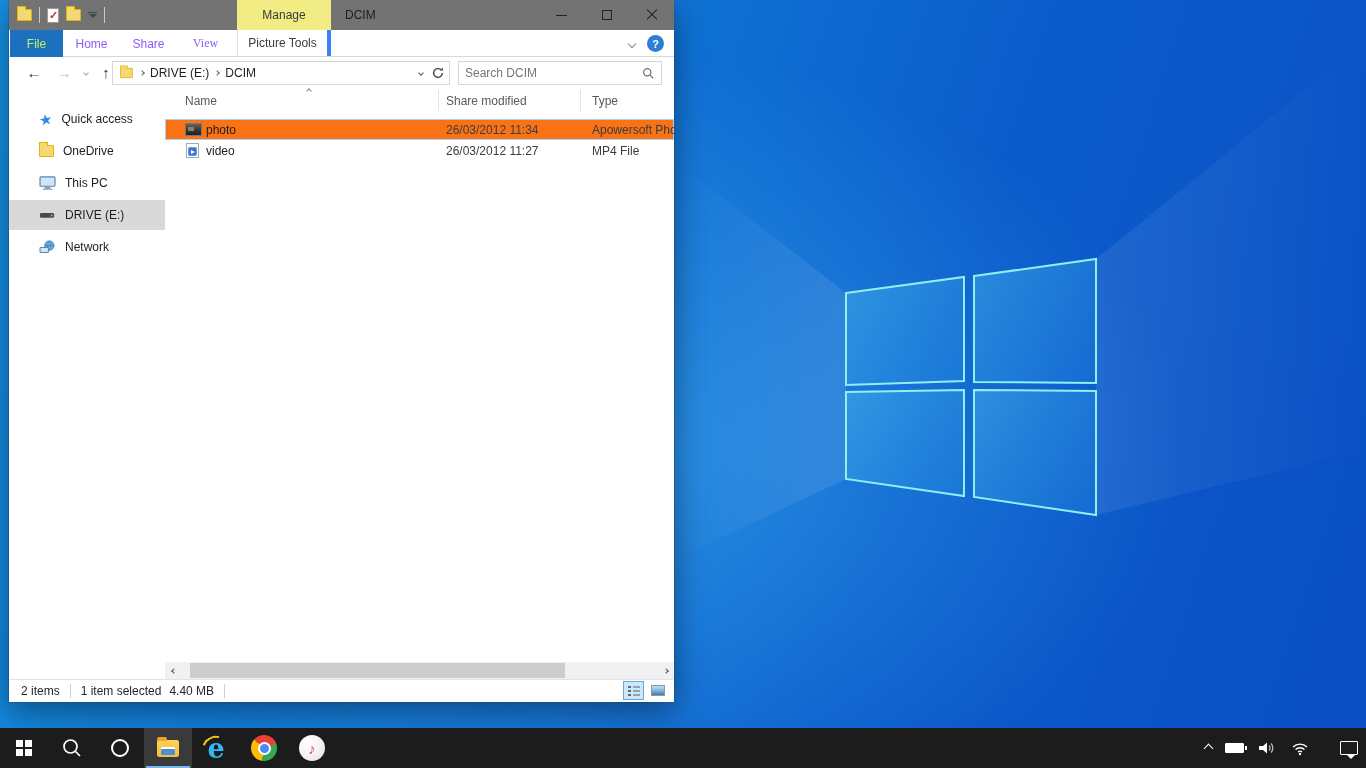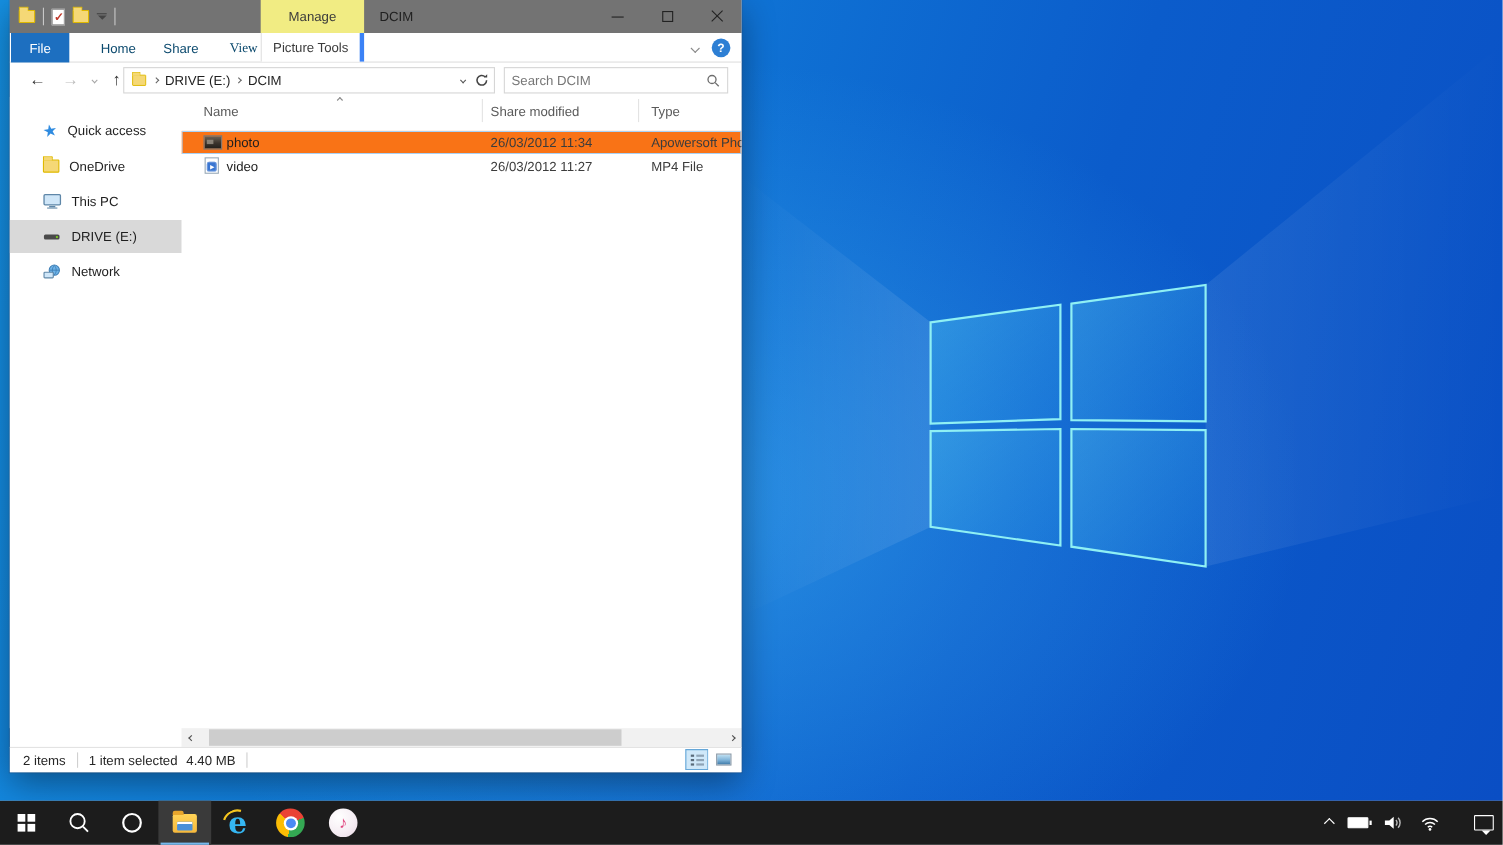--- a/index.html
+++ b/index.html
@@ -37,23 +37,23 @@
   .caption-btns { position:absolute; right:0; top:0; height:30px; display:flex; }
   .cap-btn { width:45px; height:30px; display:flex; align-items:center; justify-content:center; color:#222; }
   .glyph-min { width:11px; height:1px; background:#222; }
   .glyph-max { width:10px; height:10px; border:1px solid #222; }
   .glyph-close { position:relative; width:12px; height:12px; }
   .glyph-close::before,.glyph-close::after { content:""; position:absolute; left:-1px; top:5px; width:14px; height:1.2px; background:#222; }
   .glyph-close::before { transform:rotate(45deg); } .glyph-close::after { transform:rotate(-45deg); }
 
   
   .tabrow { position:absolute; left:0; top:30px; width:100%; height:27px; background:#fff; border-bottom:1px solid #d8d8d8; }
-  .tab-file { position:absolute; left:1px; top:0; width:53px; height:27px; background:#1d6fc0; color:#ffffff;
+  .tab-file { position:absolute; left:1px; top:0; width:53px; height:27px; background:#1d6fc0; color:#bef264;
     display:flex; align-items:center; justify-content:center; }
-  .tab { position:absolute; top:0; height:27px; display:flex; align-items:center; justify-content:center; color:#0c4a6e;margin-left:16px; }
+  .tab { position:absolute; top:0; height:27px; display:flex; align-items:center; justify-content:center; color:#8b5cf6; }
   .tab-home { left:54px; width:57px; } .tab-share { left:111px; width:57px; } .tab-view { left:168px; width:57px;font-family:Liberation Serif, serif; }
   .tab-picture { position:absolute; left:228px; top:0; width:94px; height:26px; background:#fff;
     border-left:1px solid #e0e0e0; border-right:4px solid #3b82f6; display:flex; align-items:center; justify-content:center; color:#3b3b3b; }
   .ribbon-right { position:absolute; right:10px; top:0; height:27px; display:flex; align-items:center; gap:12px; }
   .help-btn { width:17px; height:17px; border-radius:50%; background:#2d7fd4; color:#fff;
     display:flex; align-items:center; justify-content:center; font-size:11px; font-weight:bold; }
 
   
   .chev { display:inline-block; width:6px; height:6px; border-right:1.4px solid currentColor; border-bottom:1.4px solid currentColor; }
   .chev.down { transform:rotate(45deg); } .chev.up { transform:rotate(-135deg); }

